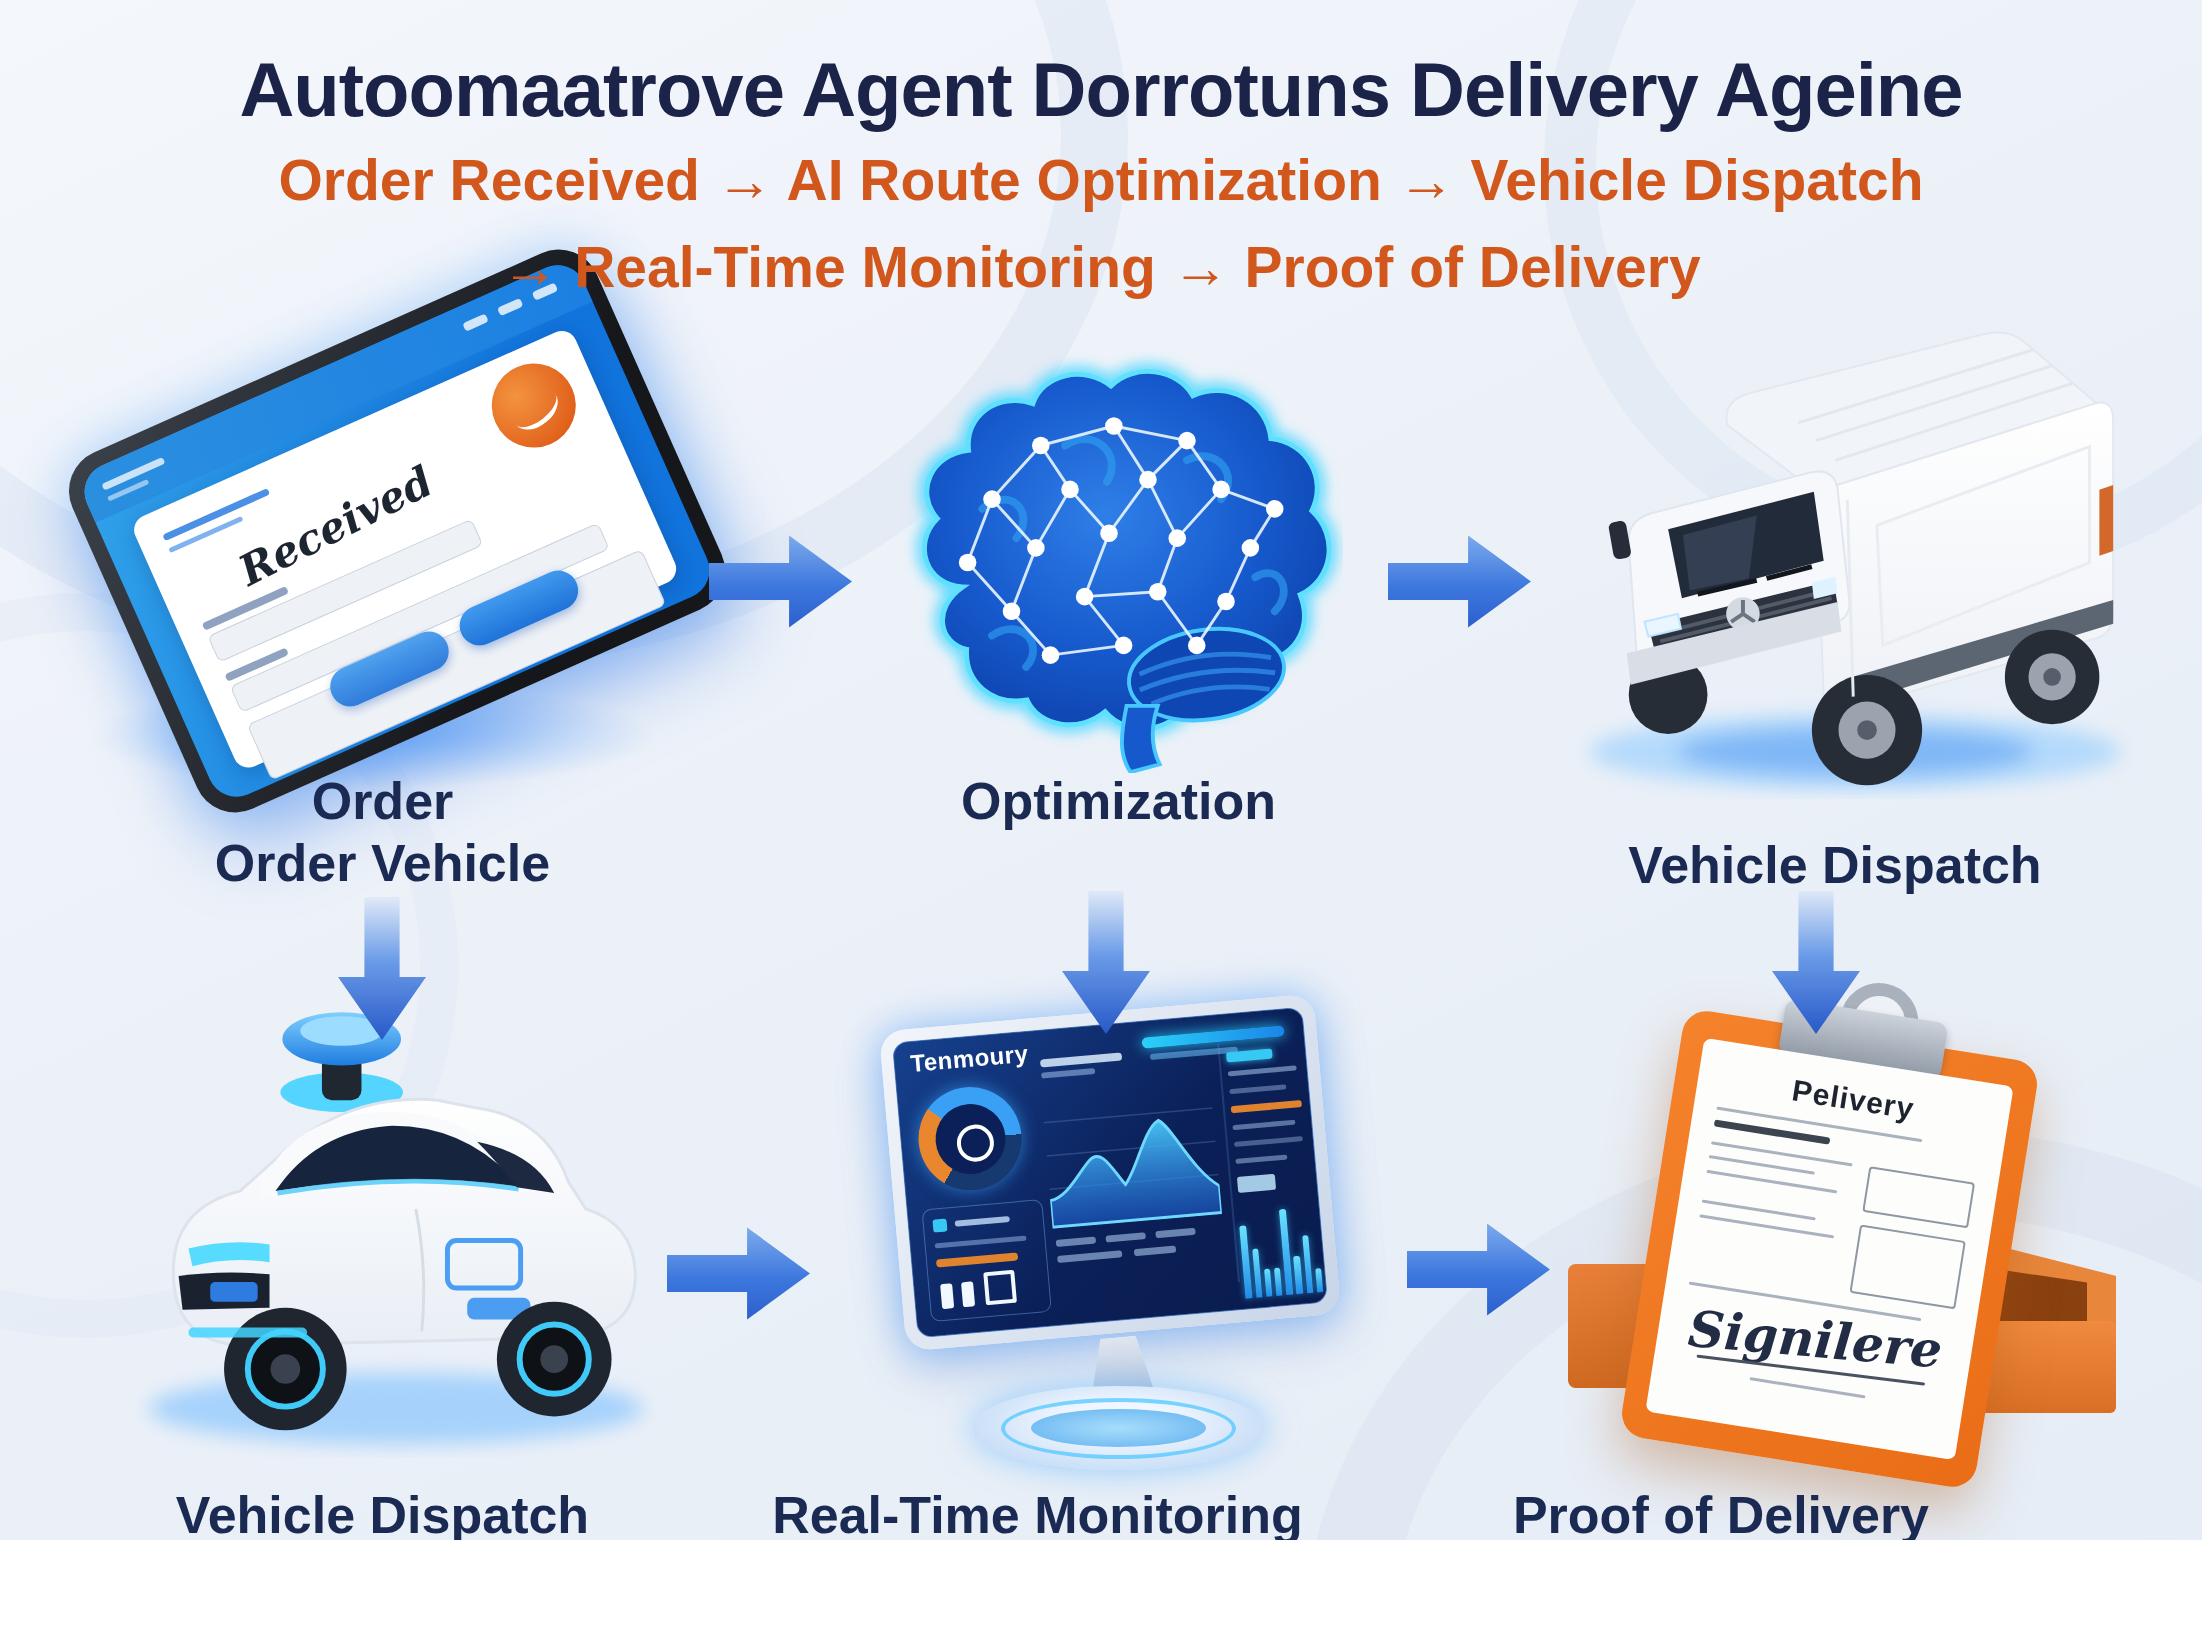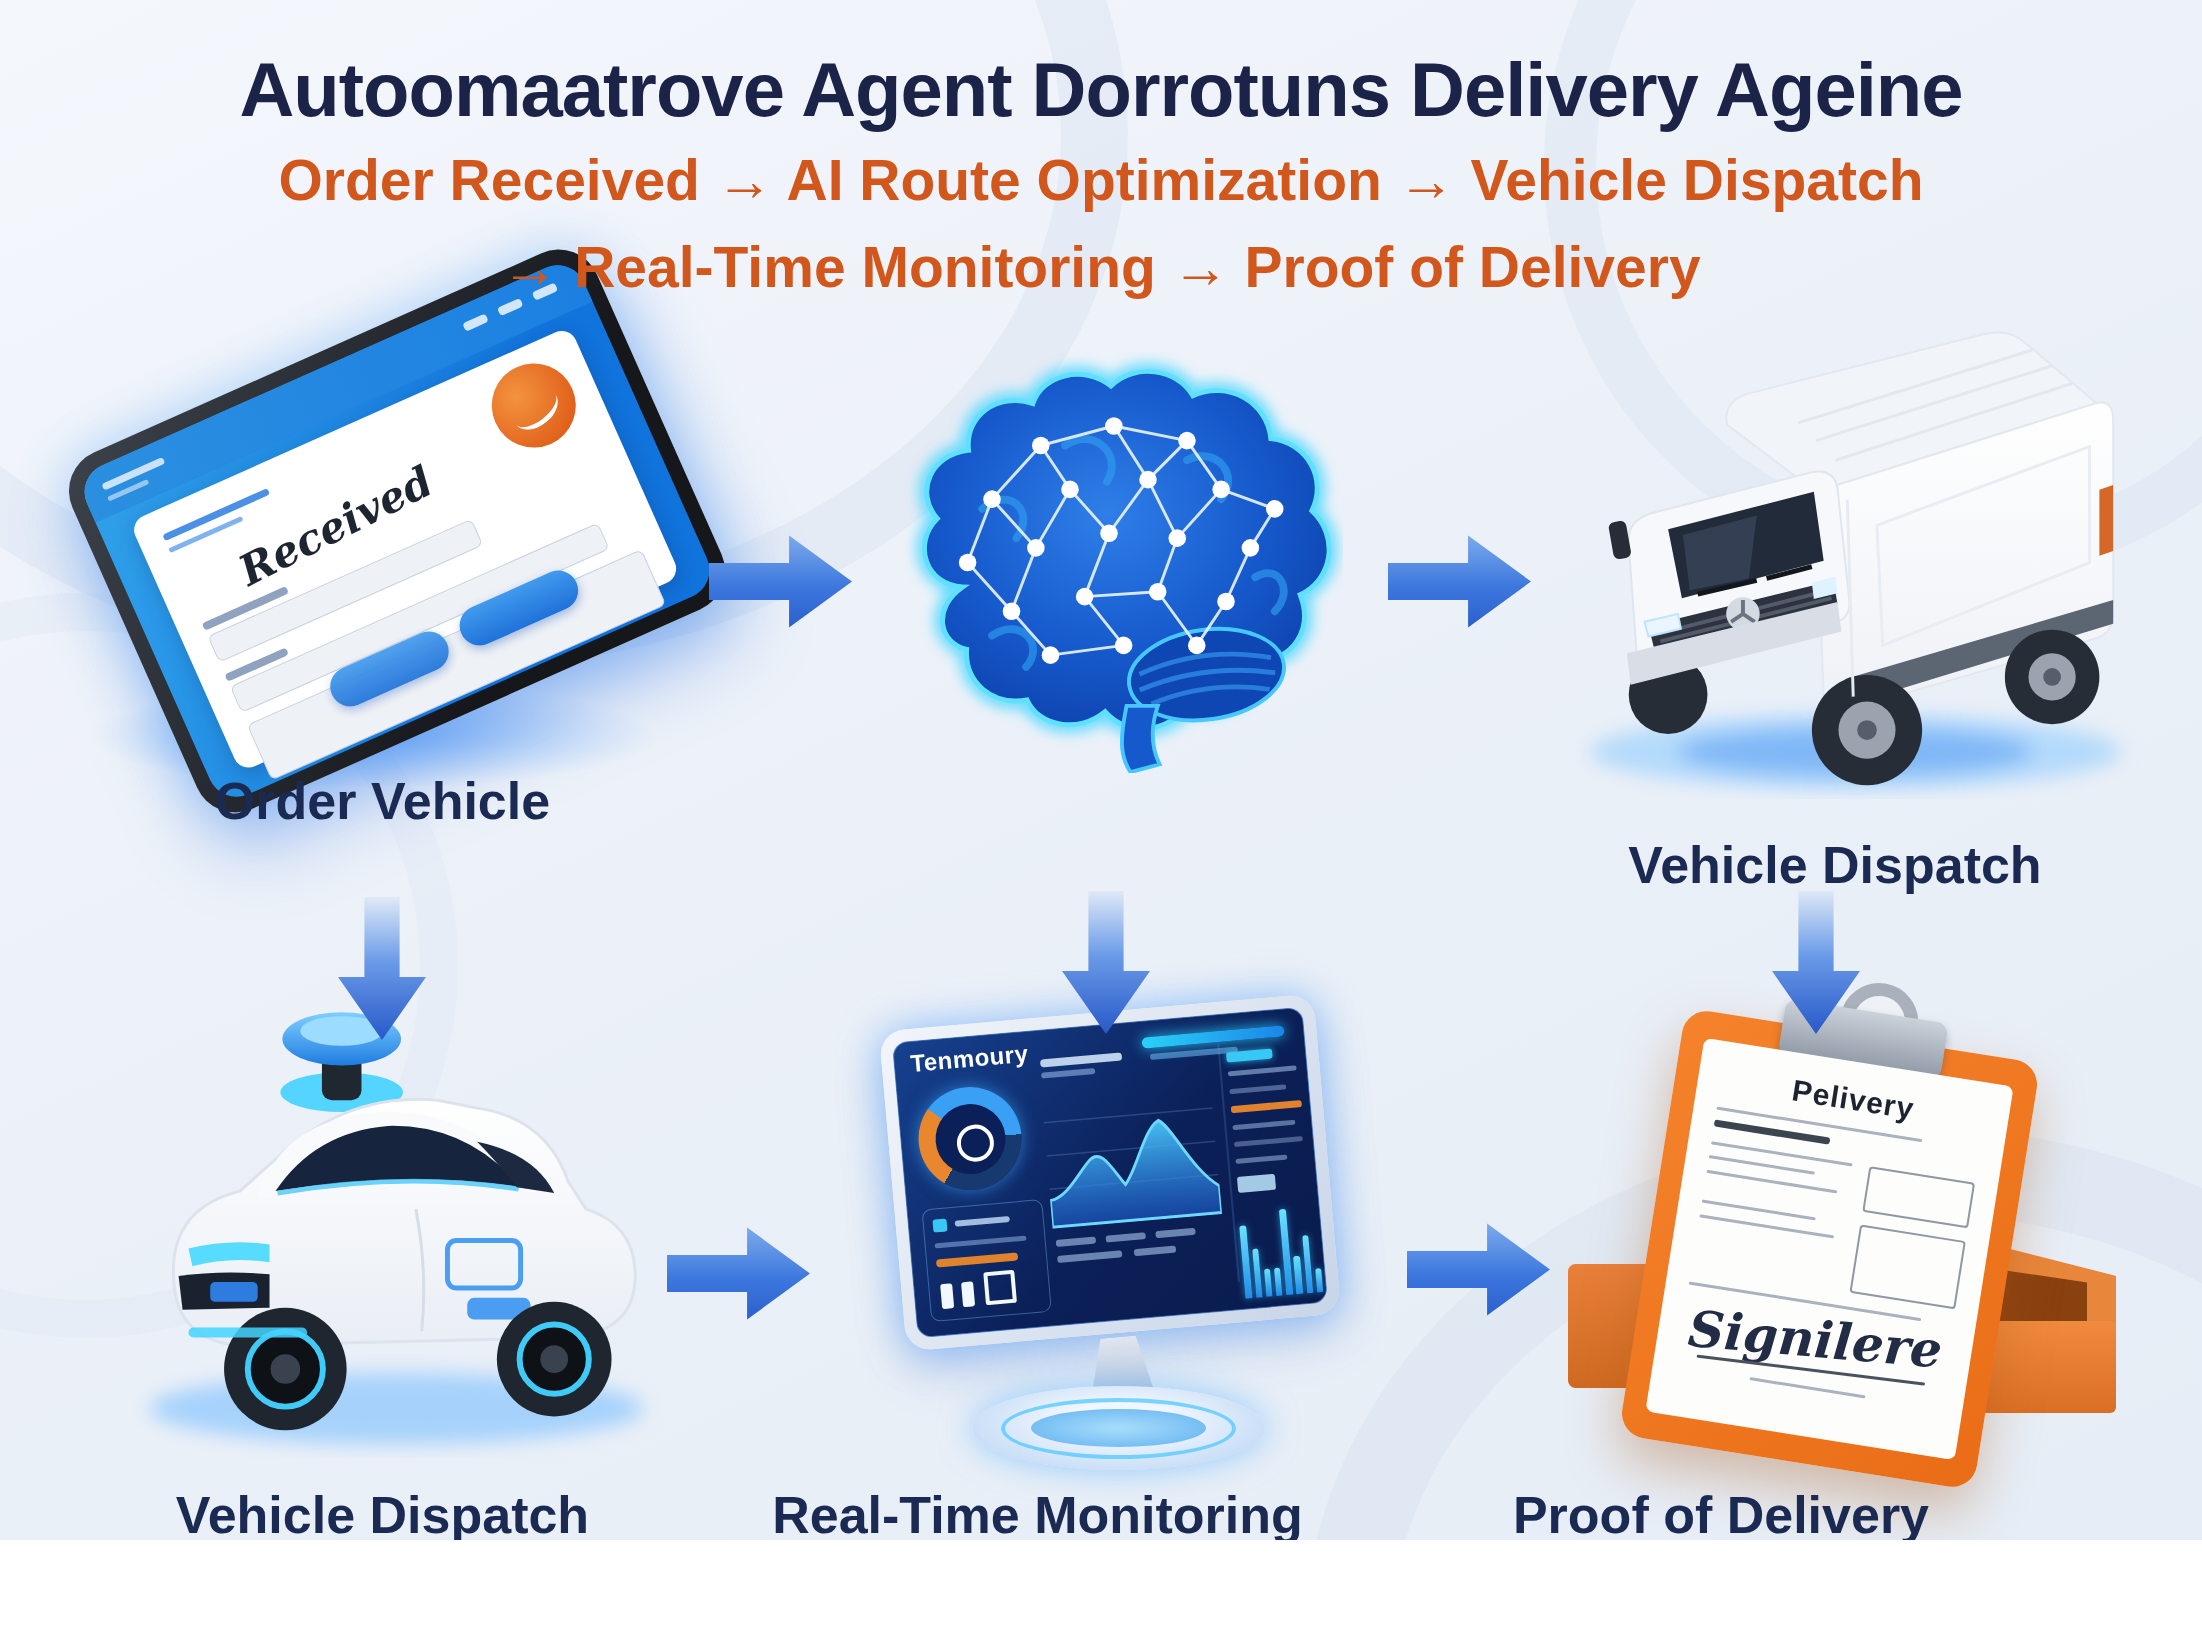--- a/index.html
+++ b/index.html
@@ -470,23 +470,25 @@
 
   <div id="arr-1" class="arrow-right"></div>
   <div id="arr-2" class="arrow-right"></div>
   <div id="arr-3" class="arrow-right"></div>
   <div id="arr-4" class="arrow-right"></div>
   <div id="arr-d1" class="arrow-down"></div>
   <div id="arr-d2" class="arrow-down"></div>
   <div id="arr-d3" class="arrow-down"></div>
 
   <div id="lbl-order" class="label">
+    <div>Order</div>
     <div>Order Vehicle</div>
   </div>
   <div id="lbl-airoute" class="label">
+    <div>Optimization</div>
   </div>
   <div id="lbl-van" class="label">Vehicle Dispatch</div>
   <div id="lbl-car" class="label">Vehicle Dispatch</div>
   <div id="lbl-proof" class="label">Proof of Delivery</div>
   <div id="lbl-monitor" class="label">Real-Time Monitoring</div>
 
 </div>
 
 
 </body></html>

